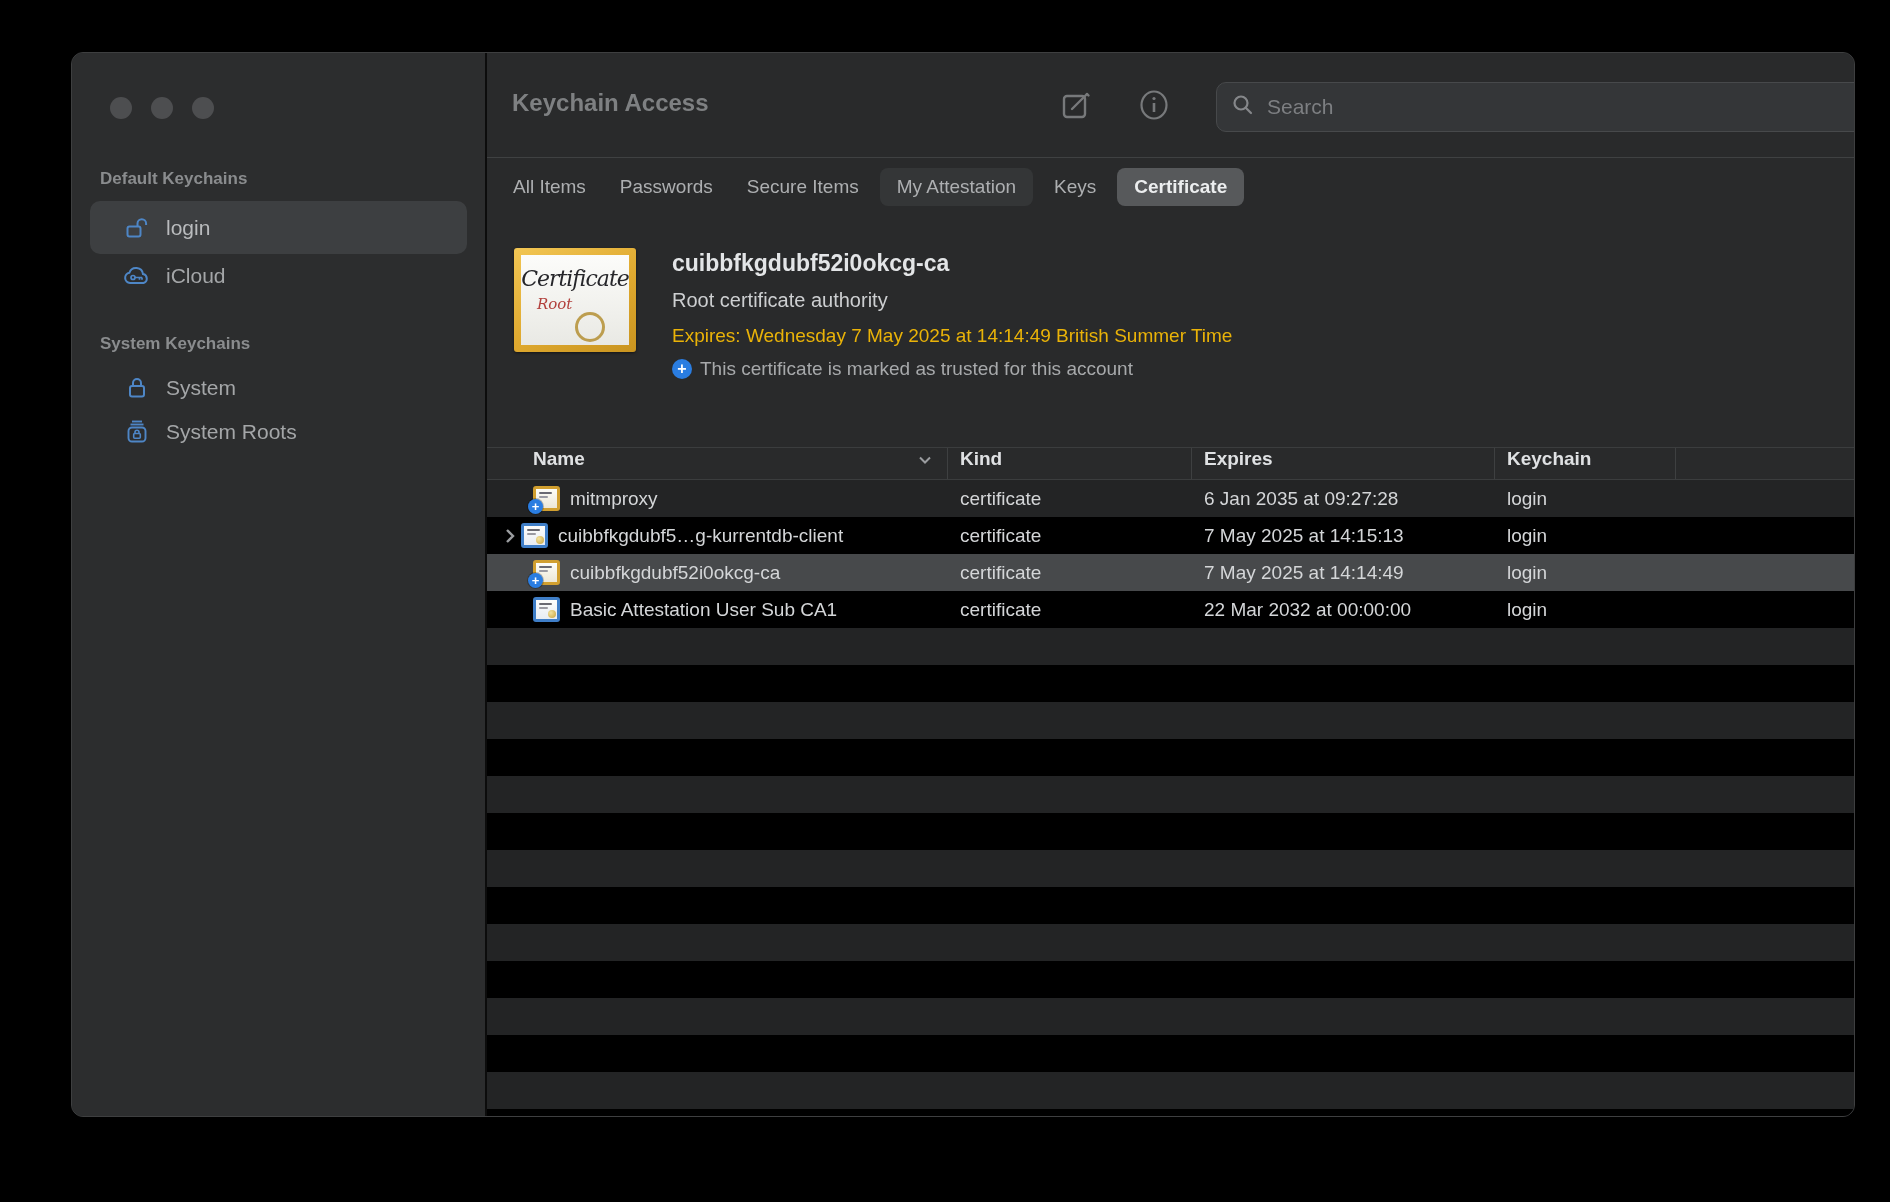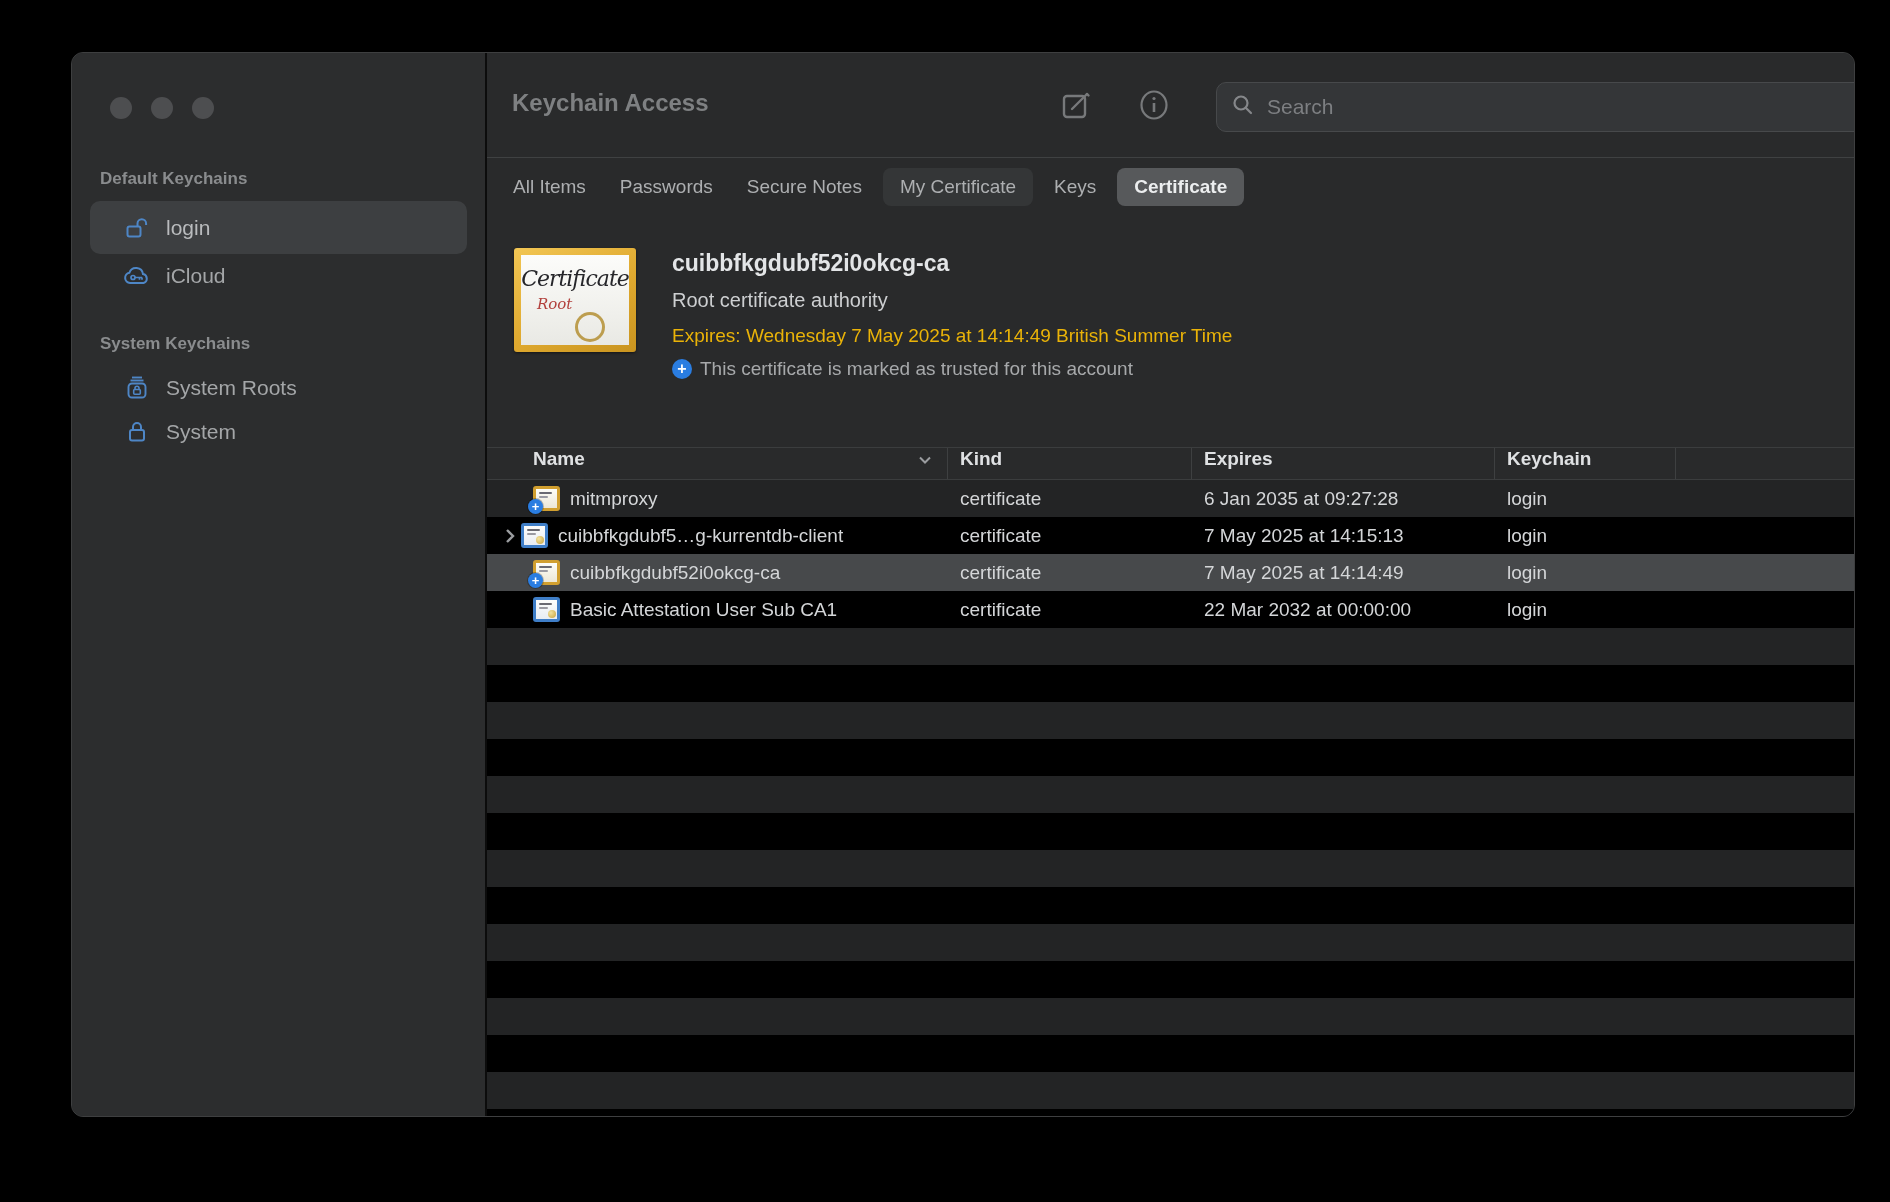--- a/index.html
+++ b/index.html
@@ -131,38 +131,38 @@
                 <path d="M13 13.5 h7 M17.5 13.5 v2.2 M20 13.5 v2.2" stroke-width="1.7"></path>
               </svg>
             </span>
             <span class="sb-label">iCloud</span>
           </div>
         </div>
         <div class="sb-section">
           <div class="sb-header">System Keychains</div>
           <div class="sb-item">
             <span class="sb-icon">
+              <svg width="26" height="26" viewBox="0 0 26 26" fill="none" stroke="#4e86c6" stroke-width="2">
+                <rect x="6" y="11" width="14" height="10.5" rx="2"></rect>
+                <path d="M9 11 V8 a4 4 0 0 1 8 0 V11"></path>
+              </svg>
+            </span>
+            <span class="sb-label">System</span>
+          </div>
+          <div class="sb-item">
+            <span class="sb-icon">
               <svg width="28" height="28" viewBox="0 0 28 28" fill="none" stroke="#4e86c6" stroke-width="1.9">
                 <path d="M9 3.5 h10"></path>
                 <path d="M7.5 6.5 h13"></path>
                 <rect x="5.5" y="9.5" width="17" height="14" rx="3.5"></rect>
                 <rect x="10.7" y="15.5" width="6.6" height="4.8" rx="1" stroke-width="1.6"></rect>
                 <path d="M12 15.5 v-1.3 a2 2 0 0 1 4 0 v1.3" stroke-width="1.6"></path>
               </svg>
             </span>
             <span class="sb-label">System Roots</span>
-          </div>
-          <div class="sb-item">
-            <span class="sb-icon">
-              <svg width="26" height="26" viewBox="0 0 26 26" fill="none" stroke="#4e86c6" stroke-width="2">
-                <rect x="6" y="11" width="14" height="10.5" rx="2"></rect>
-                <path d="M9 11 V8 a4 4 0 0 1 8 0 V11"></path>
-              </svg>
-            </span>
-            <span class="sb-label">System</span>
           </div>
         </div>
       </div>
   </aside>
 
   <main class="content">
 
     <div class="titlebar">
       <div class="win-title">Keychain Access</div>
       <button class="tb-btn btn-compose">
@@ -190,22 +190,22 @@
             <line x1="15" y1="15" x2="20" y2="20" stroke-linecap="round"></line>
           </svg>
         </span>
         <input type="text" value="" placeholder="Search" style="">
       </div>
     </div>
 
     <div class="tabbar" id="tabbar">
         <button class="tab ">All Items</button>
         <button class="tab ">Passwords</button>
-        <button class="tab ">Secure Notes</button>
-        <button class="tab pill-subtle">My Certificate</button>
+        <button class="tab ">Secure Items</button>
+        <button class="tab pill-subtle">My Attestation</button>
         <button class="tab ">Keys</button>
         <button class="tab pill-selected">Certificate</button>
       </div>
 
     <div class="detail">
       <div class="big-cert">
         <div class="bc-paper">
           <div class="bc-script">Certificate</div>
           <div class="bc-root">Root</div>
           <div class="bc-seal"></div>

